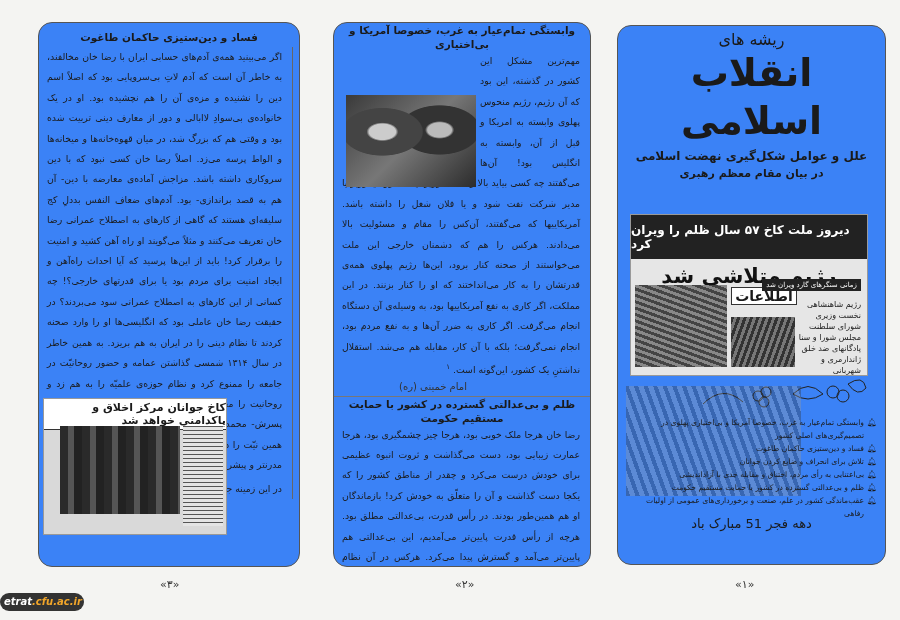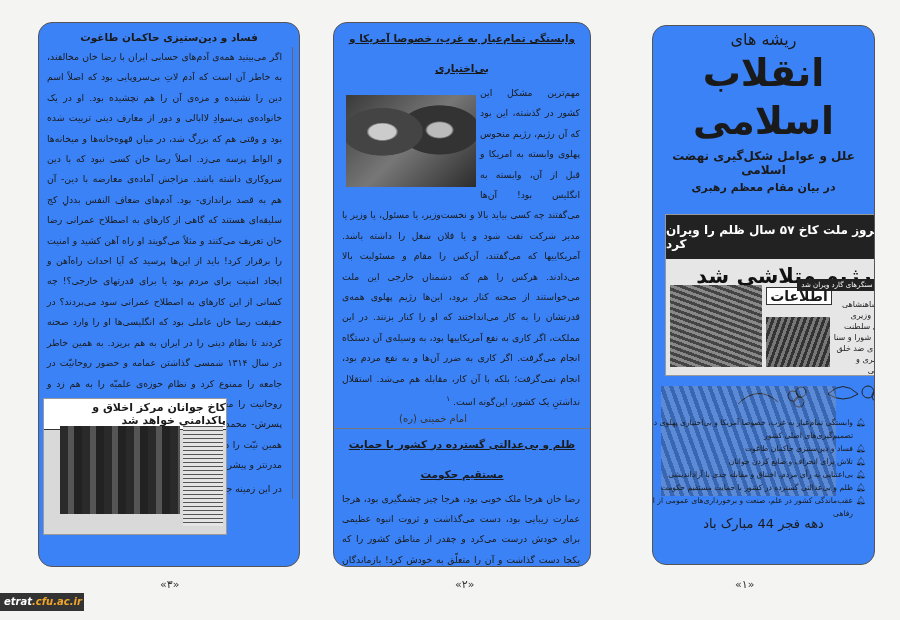--- a/index.html
+++ b/index.html
@@ -6,21 +6,21 @@
   body {
     width:900px; height:620px; background:#f4f4f2; position:relative; overflow:hidden;
     font-family:"DejaVu Sans", sans-serif; color:#1a1a1a;
   }
   .panel {
     position:absolute; background:#3b82f6; border:1.5px solid #555; border-radius:14px;
     box-sizing:border-box; direction:rtl; overflow:hidden;
   }
   #p3 { left:38px; top:22px; width:262px; height:545px; }
   #p2 { left:333px; top:22px; width:258px; height:545px; }
-  #p1 { left:652px; top:25px; width:223px; height:540px; }
+  #p1 { left:617px; top:25px; width:269px; height:540px; }
 
   .pagenum { position:absolute; top:578px; font-size:11px; color:#333; direction:rtl; }
   #pn3 { left:160px; } #pn2 { left:455px; } #pn1 { left:735px; }
 
   .heading { font-weight:bold; font-size:10.5px; text-align:center; margin:0; line-height:20px; }
   .body-text { font-size:9.3px; line-height:20.4px; text-align:justify; padding:0 10px 0 8px; margin:0; }
   .footnote { font-size:7px; vertical-align:super; }
 
   
   #p3 .heading { margin-top:4px; }
@@ -29,21 +29,21 @@
     position:absolute; left:43px; top:398px; width:182px; height:135px; background:#d9d9d9;
     border:1px solid #999; direction:rtl;
   }
   .clip3 .hl { background:#fff; font-weight:bold; font-size:11px; text-align:right; padding:2px 0; border-bottom:1px solid #333; }
   .clip3 .photo { position:absolute; left:16px; top:27px; width:120px; height:88px;
     background:repeating-linear-gradient(90deg,#2a2a2a 0 8px,#555 8px 14px,#222 14px 22px); }
   .clip3 .cols { position:absolute; right:3px; top:27px; width:40px; height:100px;
     background:repeating-linear-gradient(180deg,#555 0 1px,#e4e4e4 1px 4px); }
 
   
-  #p2 .heading { line-height:30px;text-decoration:underline; }
+  #p2 .heading { line-height:14px; }
   .photo2 {
     position:absolute; left:12px; top:72px; width:130px; height:92px;
     background:radial-gradient(ellipse at 28% 40%, #ccc 0 10%, #444 12% 30%, transparent 31%),
                radial-gradient(ellipse at 72% 38%, #bbb 0 9%, #333 11% 30%, transparent 31%),
                linear-gradient(135deg,#3a3a3a,#777 50%,#2c2c2c);
   }
   .quote { font-size:14px; padding:0 8px; line-height:22px; margin-top:2px; }
   .quote-src { font-size:10px; text-align:left; padding-left:65px; color:#333; }
   .subbox { border-top:1px solid #777; margin-top:4px; }
 
@@ -69,21 +69,21 @@
   .bullets { position:absolute; right:8px; top:390px; width:248px; font-size:7.6px; line-height:13px; }
   .bullets .bullet { display:flex; gap:4px; }
   .bullets .bell { width:9px; flex:none; text-align:center; font-size:8px; }
   .bg-photo { position:absolute; left:8px; top:360px; width:175px; height:110px; opacity:.35;
     background:repeating-linear-gradient(70deg,#333 0 4px,#999 4px 9px); }
   .greeting { position:absolute; right:0; left:0; top:490px; text-align:center; font-size:13px; }
   .doodle { position:absolute; left:80px; top:348px; width:170px; height:40px; }
 
   .watermark {
     position:absolute; left:0; top:593px; width:84px; height:18px; background:#333;
-    font-size:10px; font-weight:bold; font-style:italic; line-height:18px; padding-left:4px; box-sizing:border-box;
+    font-size:10px; font-weight:bold; font-style:italic; line-height:18px; padding-left:4px; box-sizing:border-box;border-radius:9px;
   }
   .watermark .w1 { color:#fff; } .watermark .w2 { color:#f0a52a; }
 </style>
 </head>
 <body>
 
 <div class="panel" id="p3">
   <p class="heading">فساد و دین‌ستیزی حاکمان طاغوت</p>
   <div class="article">
     <p class="body-text"><span>اگر می‌بینید همه‌ی آدم‌های حسابی ایران با رضا خان مخالفند، به خاطر آن است که آدم لاتِ بی‌سروپایی بود که اصلاً اسم دین را نشنیده و مزه‌ی آن را هم نچشیده بود. او در یک خانواده‌ی بی‌سوادِ لاابالی و دور از معارف دینی تربیت شده بود و وقتی هم که بزرگ شد، در میان قهوه‌خانه‌ها و میخانه‌ها و الواط پرسه می‌زد. اصلاً رضا خان کسی نبود که با دین سروکاری داشته باشد. مزاجش آماده‌ی معارضه با دین- آن هم به قصد براندازی- بود. آدم‌های ضعاف النفس بددلِ کج سلیقه‌ای هستند که گاهی از کارهای به اصطلاح عمرانی رضا خان تعریف می‌کنند و مثلاً می‌گویند او راه آهن کشید و امنیت را برقرار کرد! باید از این‌ها پرسید که آیا احداث راه‌آهن و ایجاد امنیت برای مردم بود یا برای قدرتهای خارجی؟! چه کسانی از این کارهای به اصطلاح عمرانی سود می‌بردند؟ در حقیقت رضا خان عاملی بود که انگلیسی‌ها او را وارد صحنه کردند تا نظام دینی را در ایران به هم بریزد. به همین خاطر در سال ۱۳۱۴ شمسی گذاشتن عمامه و حضور روحانیّت در جامعه را ممنوع کرد و نظام حوزه‌ی علمیّه را به هم زد و روحانیت را مجبور به خانه‌نشینی کرد. زمانی که او رفت و پسرش- محمد رضا- بر سر کار آمد و بر امور مسلّط شد، همین نیّت را داشت و همین هدف و راه را- البته به شکلهای مدرنتر و پیشرفته‌تر- دنبال کردو تا روزی که انقلاب پیروز شد، در این زمینه جلو رفت.</span> <span class="footnote">۲</span></p>
@@ -166,19 +166,19 @@
     <div class="bullet">
         <span class="bell">🔔︎</span>
         <span>ظلم و بی‌عدالتی گسترده در کشور با حمایت مستقیم حکومت</span>
       </div>
     <div class="bullet">
         <span class="bell">🔔︎</span>
         <span>عقب‌ماندگی کشور در علم، صنعت و برخورداری‌های عمومی از اولیات رفاهی</span>
       </div>
   </div>
 
-  <div class="greeting">دهه فجر 44 مبارک باد</div>
+  <div class="greeting">دهه فجر 51 مبارک باد</div>
 </div>
 <div class="pagenum" id="pn1">«۱»</div>
 
 <div class="watermark">
   <span class="w1">etrat</span><span class="w2">.cfu.ac.ir</span>
 </div>
 
 </body></html>

